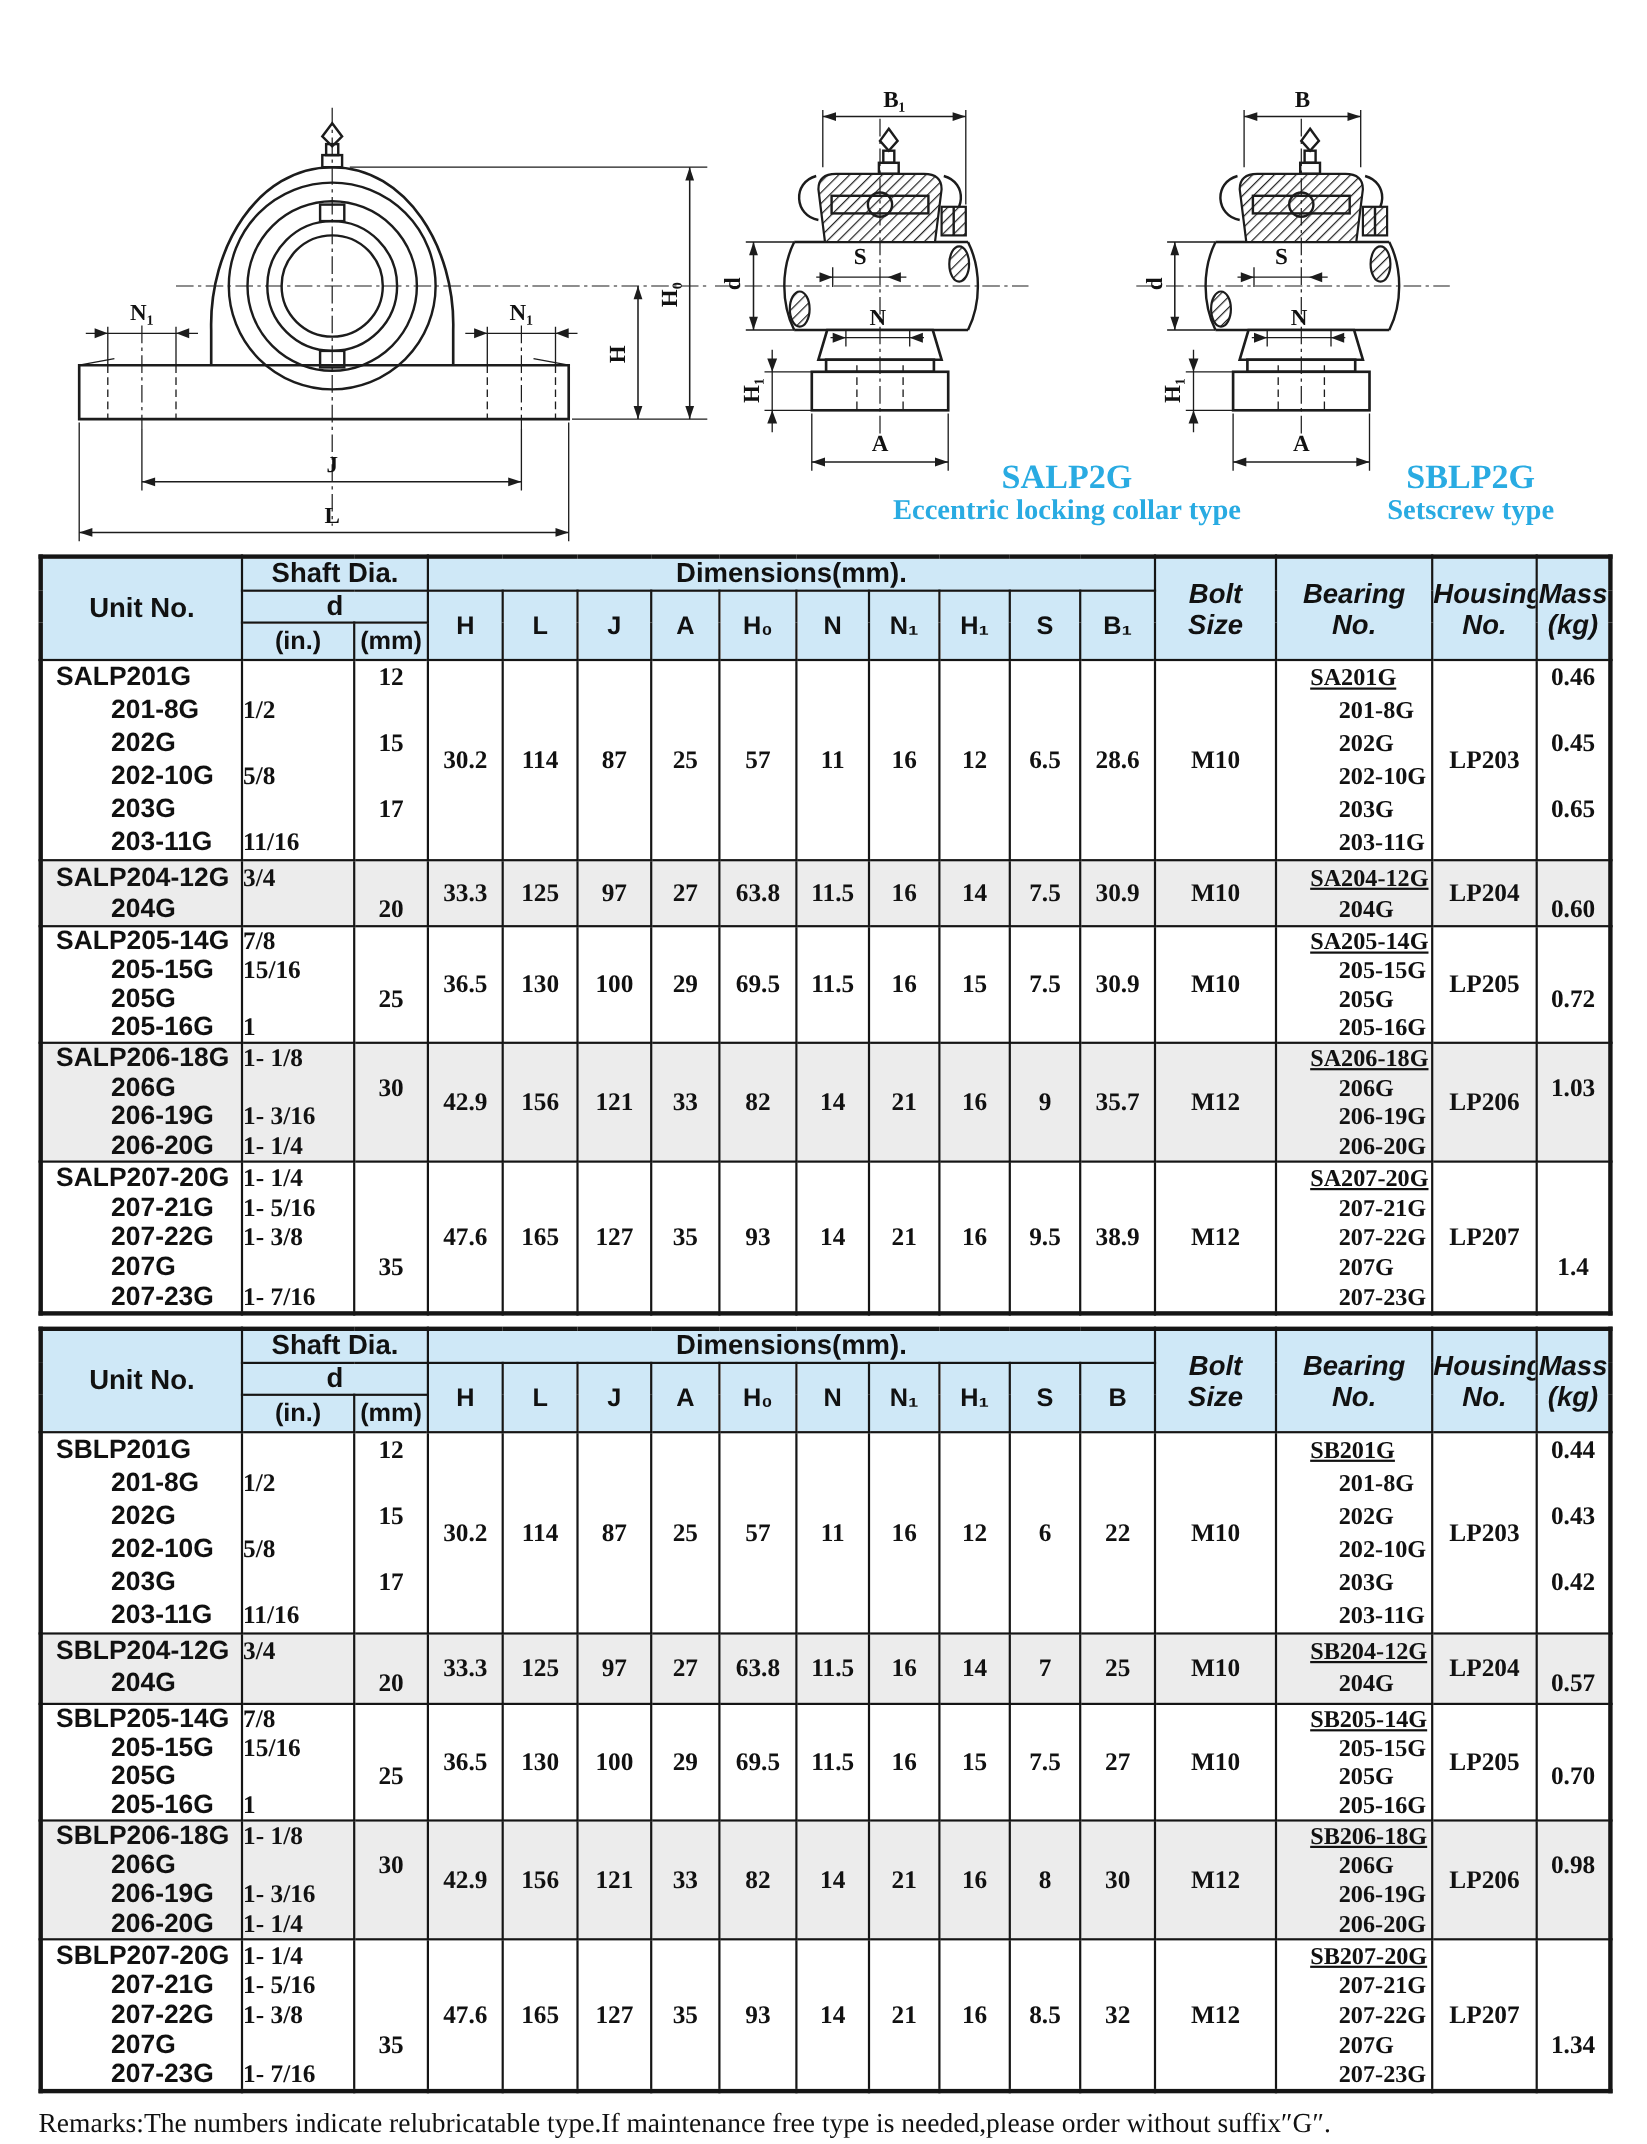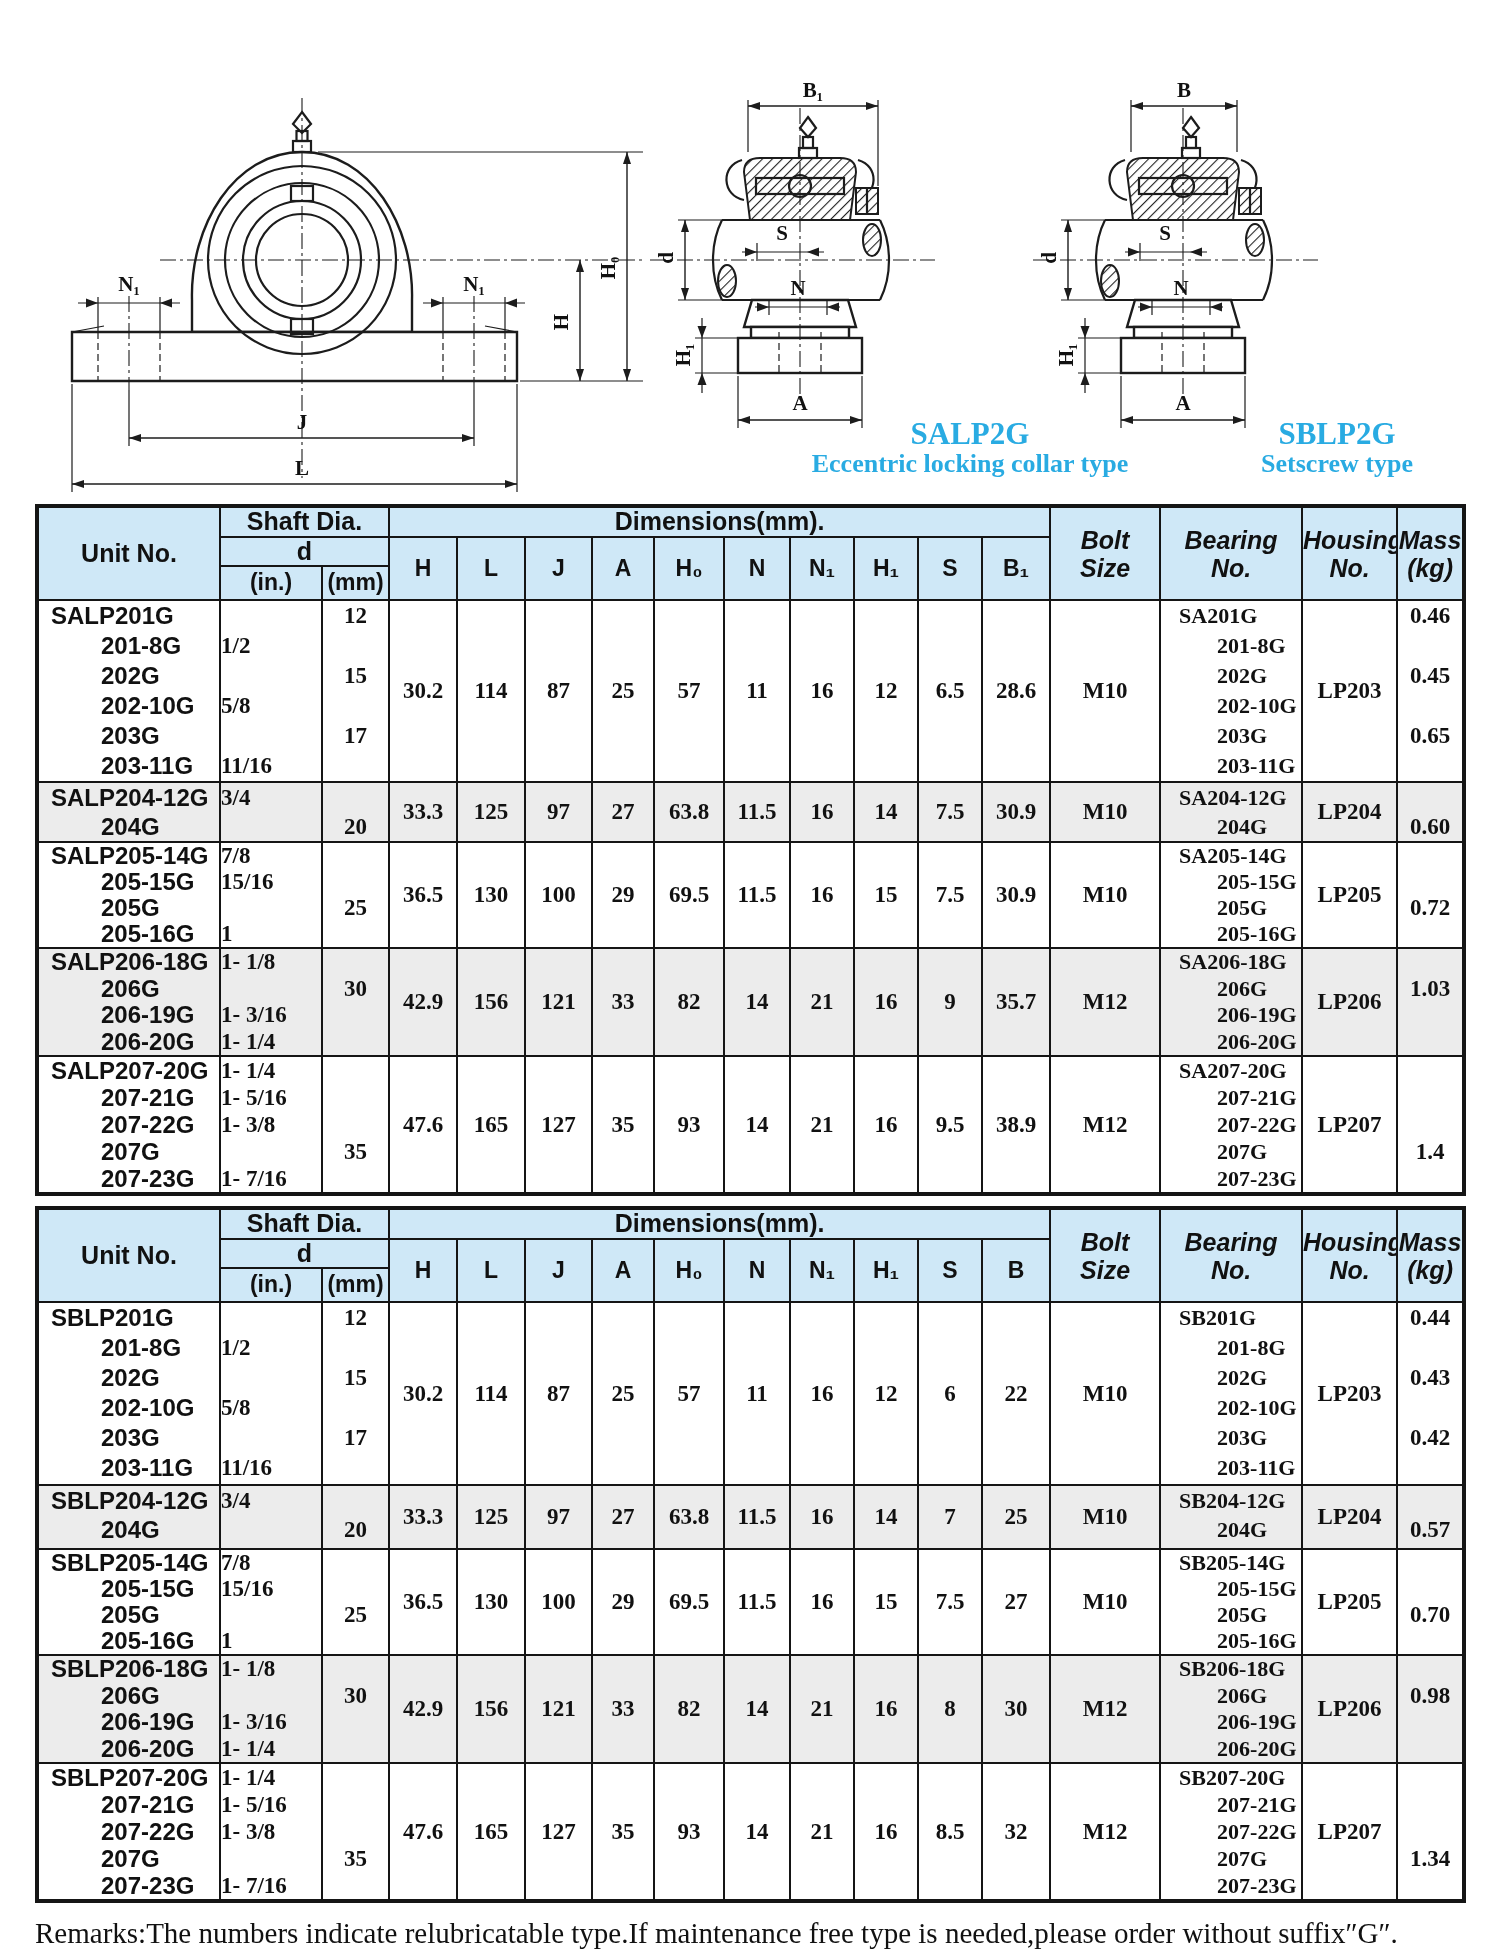--- a/index.html
+++ b/index.html
@@ -28,26 +28,26 @@
   table.spec thead th.hmulti{white-space:pre-line;line-height:28px;font-style:italic;}
   tbody td{vertical-align:top;background:#fff;}
   tr.shade td{background:#ececec;}
   .num{vertical-align:middle !important;text-align:center;font:bold 23px "Liberation Serif","DejaVu Serif",serif;}
   .lines{white-space:pre-line;font:bold 23px/var(--lh,27px) "Liberation Serif","DejaVu Serif",serif;}
   td.lines{padding-top:6px;}
   td.unit{font-family:"Liberation Sans",sans-serif;font-weight:bold;font-size:24px;line-height:var(--lh,27px);padding-top:6px;}
   .u1{padding-left:12px;}
   .u2{padding-left:62px;white-space:pre-line;}
   td.bearing{font:bold 22px/var(--lh,27px) "Liberation Serif","DejaVu Serif",serif;padding-top:6px;}
-  .b1{padding-left:18px;}
+  .b1{padding-left:30px;text-decoration:underline;}
   .b2{padding-left:56px;white-space:pre-line;}
   td.mass{text-align:center;}
   td.colin{padding-left:8px;}
   td.colmm{text-align:center;}
-  .remark{margin:14px 0 0 35px;font-family:"Liberation Serif","DejaVu Serif",serif;font-size:29px;color:#111;}
+  .remark{margin:14px 0 0 35px;font-family:"Liberation Serif","DejaVu Serif",serif;font-size:25px;color:#111;}
 </style>
 </head>
 <body>
 
 <div class="drawings">
 <svg width="1497" height="500" viewBox="0 0 1497 500">
   <defs>
     <pattern id="hch" patternUnits="userSpaceOnUse" width="7" height="7" patternTransform="rotate(45)">
       <rect width="7" height="7" fill="#ffffff"></rect>
       <line x1="0" y1="0" x2="0" y2="7" stroke="#222" stroke-width="2.2"></line>

